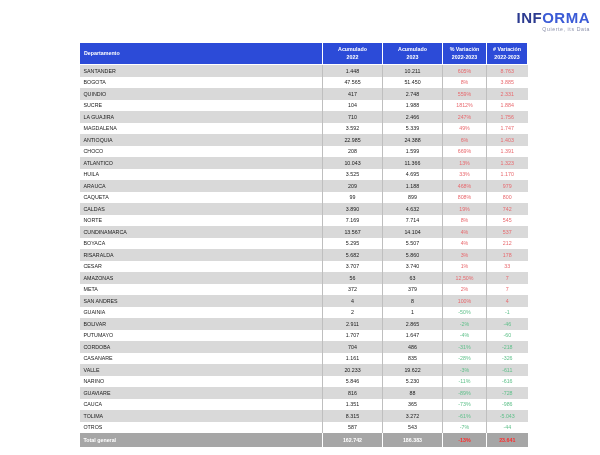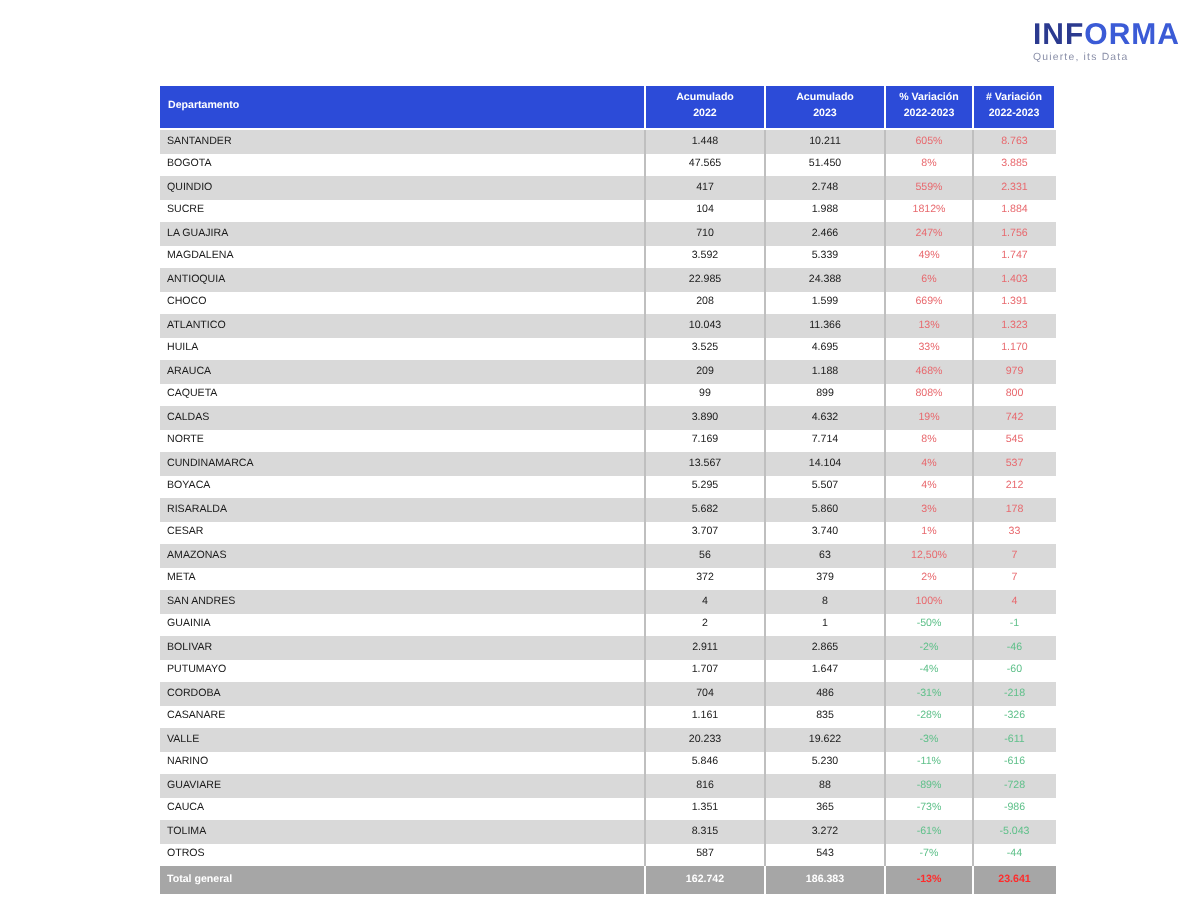--- a/index.html
+++ b/index.html
@@ -6,21 +6,21 @@
   body{
     width:600px;height:455px;
     background:#ffffff;
     font-family:"Liberation Sans", sans-serif;
     overflow:hidden;
     position:relative;
   }
   
   #logo-area{
     position:absolute; top:10px; right:10px;
-    text-align:left; line-height:1;
+    text-align:right; line-height:1;
   }
   #logo-wordmark{
     font-family:"Liberation Sans", sans-serif;
     font-size:15px; font-weight:bold;
     letter-spacing:0.5px; color:#2b3a8f;
   }
   #logo-wordmark .accent{color:#3b5bd6;}
   #logo-tagline{
     font-size:5.2px; color:#8a8fa8; letter-spacing:0.6px;
     margin-top:2px;

